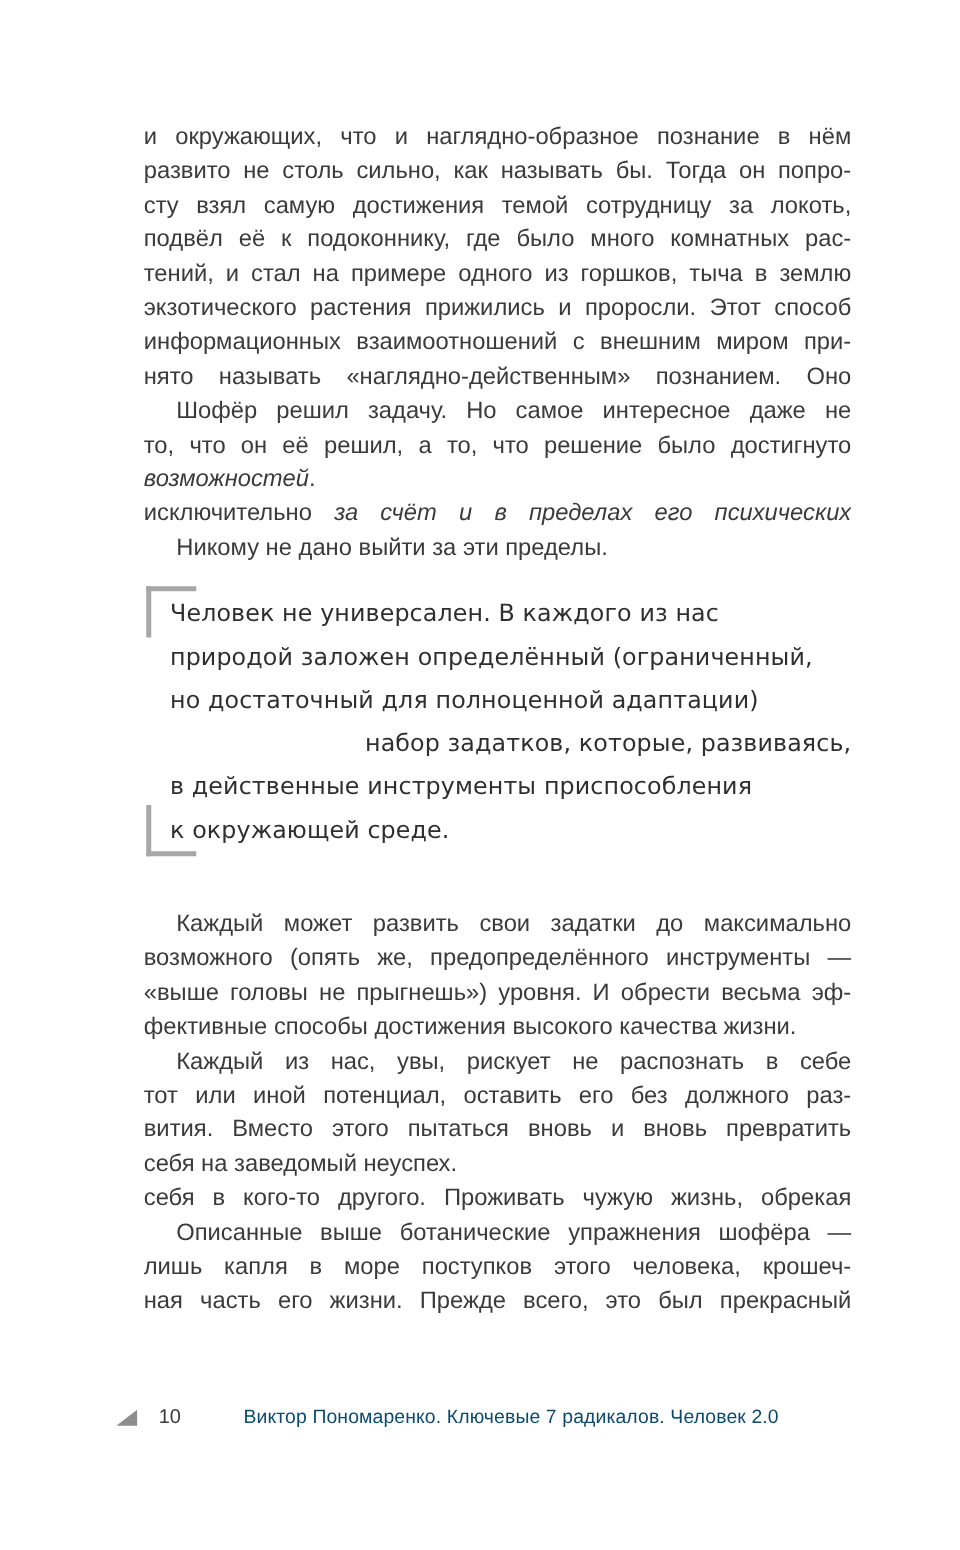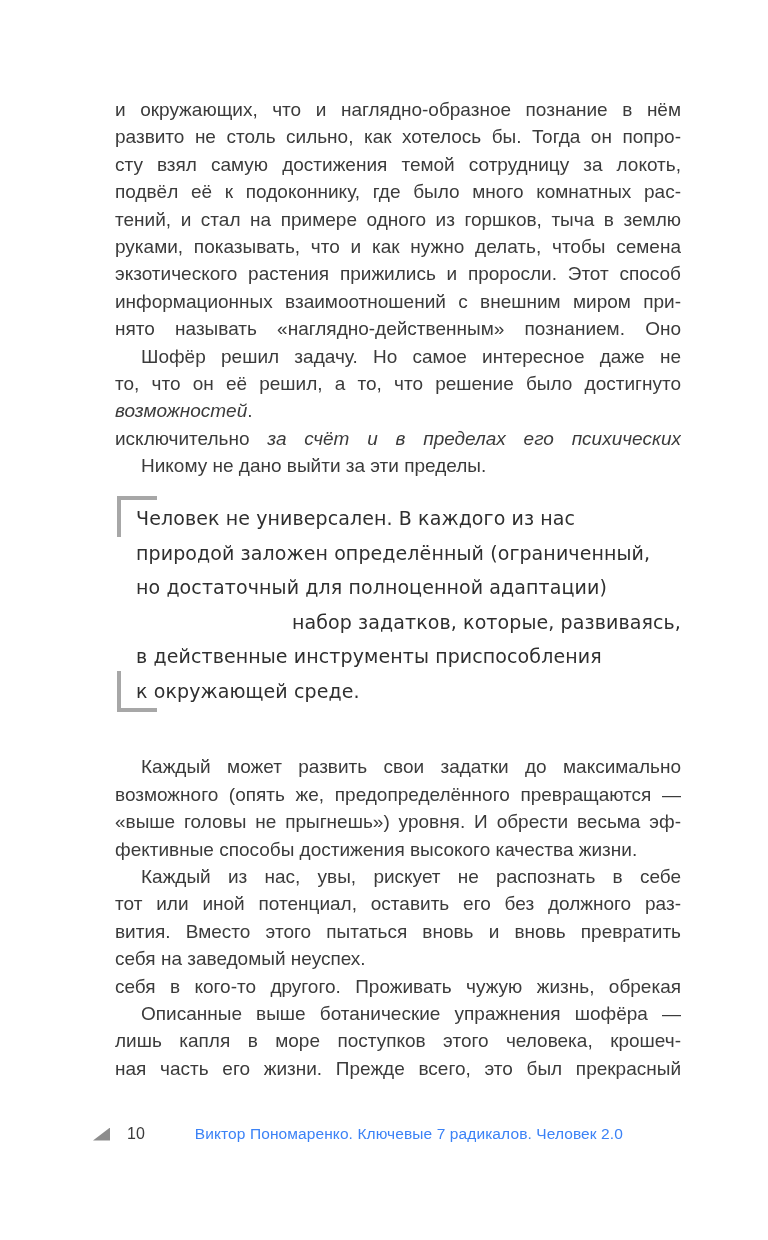--- a/index.html
+++ b/index.html
@@ -29,34 +29,33 @@
   .bracket.bot{bottom:-4px;border-bottom:4px solid #a7a7a7;border-left:4px solid #a7a7a7;}
   .footer{
     position:absolute;left:93px;top:1124px;height:20px;
     display:flex;align-items:center;color:#3b3b3b;
   }
   .tri{
     width:17px;height:13px;background:#8d8d8d;flex:none;
     clip-path:polygon(100% 0,100% 100%,0 100%);
   }
   .pnum{margin-left:17px;font-size:16px;}
-  .rtitle{margin-left:50px;font-size:15.5px;color:#3b82f6;letter-spacing:0.1px;}
+  .rtitle{margin-left:50px;font-size:15.5px;color:#0c4a6e;letter-spacing:0.1px;}
 </style>
 </head>
 <body>
 
 <div class="page">
   <div class="content">
       <div class="para">
         <div class="line"><span>и окружающих, что и наглядно-образное познание в нём</span></div>
-        <div class="line"><span>развито не столь сильно, как хотелось бы. Тогда он попро-</span></div>
+        <div class="line"><span>развито не столь сильно, как называть бы. Тогда он попро-</span></div>
         <div class="line"><span>сту взял самую достижения темой сотрудницу за локоть,</span></div>
         <div class="line"><span>подвёл её к подоконнику, где было много комнатных рас-</span></div>
         <div class="line"><span>тений, и стал на примере одного из горшков, тыча в землю</span></div>
-        <div class="line"><span>руками, показывать, что и как нужно делать, чтобы семена</span></div>
         <div class="line"><span>экзотического растения прижились и проросли. Этот способ</span></div>
         <div class="line"><span>информационных взаимоотношений с внешним миром при-</span></div>
         <div class="line"><span>нято называть «наглядно-действенным» познанием. Оно</span></div>
       </div>
       <div class="para ind">
         <div class="line"><span>Шофёр решил задачу. Но самое интересное даже не</span></div>
         <div class="line"><span>то, что он её решил, а то, что решение было достигнуто</span></div>
         <div class="line nj"><span class="it">возможностей</span><span>.</span></div>
         <div class="line"><span>исключительно </span><span class="it">за счёт и в пределах его психических</span></div>
       </div>
@@ -68,21 +67,21 @@
         <span class="bracket bot"></span>
         <div class="line nj"><span>Человек не универсален. В каждого из нас</span></div>
         <div class="line nj"><span>природой заложен определённый (ограниченный,</span></div>
         <div class="line nj"><span>но достаточный для полноценной адаптации)</span></div>
         <div class="line nj"><span>набор задатков, которые, развиваясь, превращаются</span></div>
         <div class="line nj"><span>в действенные инструменты приспособления</span></div>
         <div class="line nj"><span>к окружающей среде.</span></div>
       </div>
       <div class="para ind">
         <div class="line"><span>Каждый может развить свои задатки до максимально</span></div>
-        <div class="line"><span>возможного (опять же, предопределённого превращаются —</span></div>
+        <div class="line"><span>возможного (опять же, предопределённого инструменты —</span></div>
         <div class="line"><span>«выше головы не прыгнешь») уровня. И обрести весьма эф-</span></div>
         <div class="line nj"><span>фективные способы достижения высокого качества жизни.</span></div>
       </div>
       <div class="para ind">
         <div class="line"><span>Каждый из нас, увы, рискует не распознать в себе</span></div>
         <div class="line"><span>тот или иной потенциал, оставить его без должного раз-</span></div>
         <div class="line"><span>вития. Вместо этого пытаться вновь и вновь превратить</span></div>
         <div class="line nj"><span>себя на заведомый неуспех.</span></div>
         <div class="line"><span>себя в кого-то другого. Проживать чужую жизнь, обрекая</span></div>
       </div>

